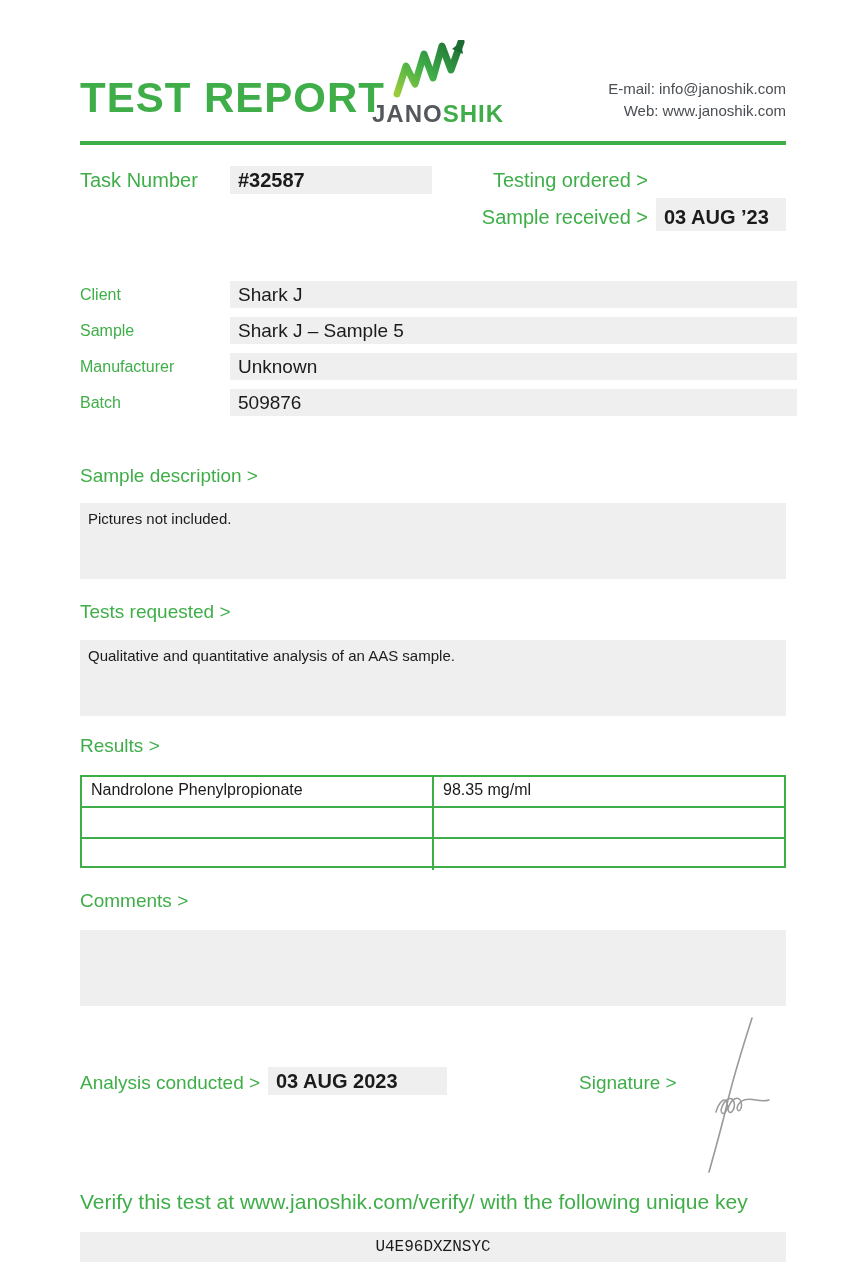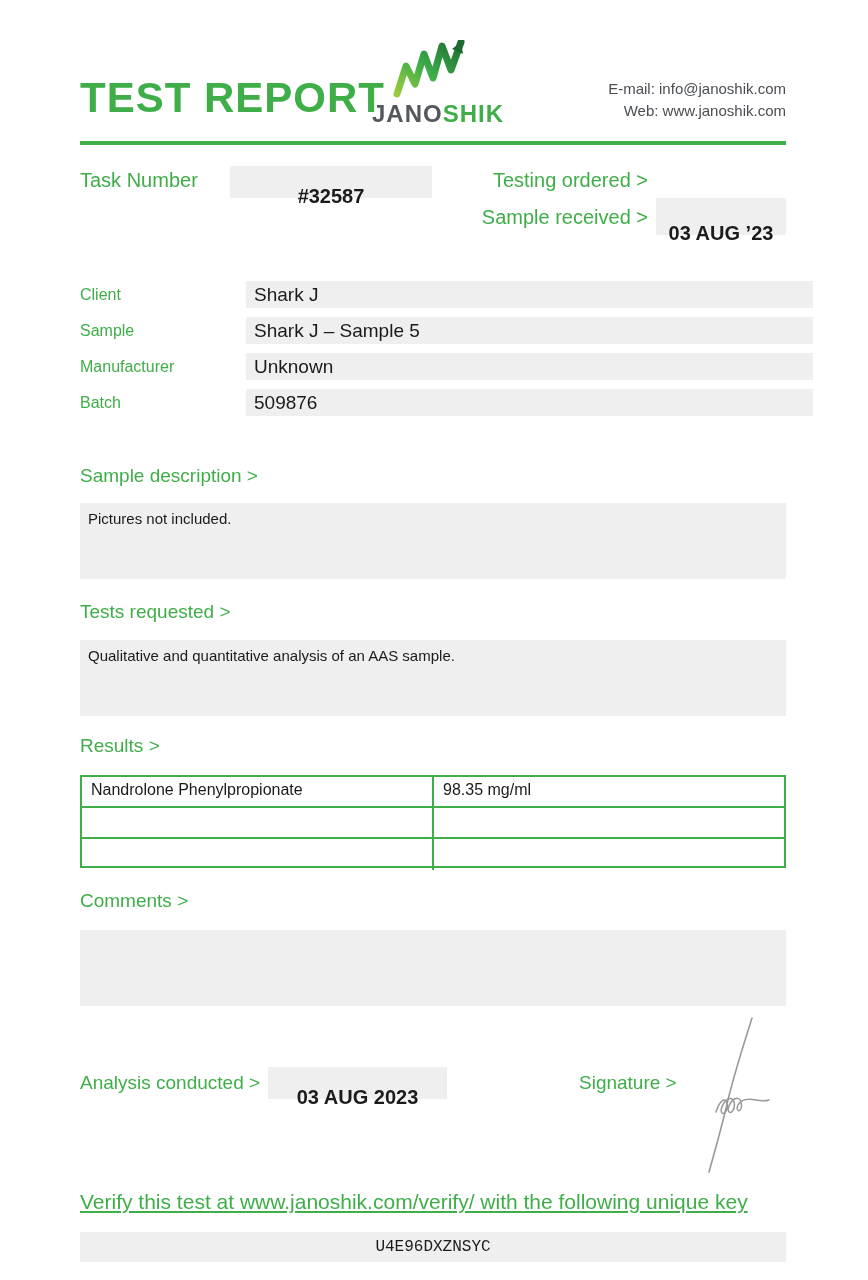--- a/index.html
+++ b/index.html
@@ -19,31 +19,31 @@
   .logo-mark{display:block;margin:0 auto;}
   .logo-text{font-size:24px;font-weight:bold;letter-spacing:1px;margin-top:2px;}
   .logo-jano{color:#54585c;}
   .logo-shik{color:var(--accent);}
   .contact{right:82px;top:78px;text-align:right;font-size:15px;line-height:22px;color:#4a4e52;}
   .divider{left:80px;top:141px;width:706px;height:4px;background:var(--accent);}
 
   
   .label{color:var(--accent);font-size:20px;line-height:28px;}
   .lbl19{color:var(--accent);font-size:16px;line-height:27px;}
-  .valbox{background:#efefef;font-size:20px;line-height:28px;padding:16px 8px;box-sizing:border-box;font-weight:bold;text-align:center;}
+  .valbox{background:#efefef;font-size:20px;line-height:28px;padding:0 8px;box-sizing:border-box;font-weight:bold;}
   .valbox-n{background:#efefef;font-size:19px;line-height:27px;padding:0 8px;box-sizing:border-box;font-weight:500;}
   .task-label{left:80px;top:166px;}
   .task-box{left:230px;top:166px;width:202px;height:28px;}
   .ord-label{left:430px;top:166px;width:218px;text-align:right;}
   .ord-box{left:656px;top:166px;width:130px;height:28px;margin-top:32px;}
   .rec-label{left:430px;top:203px;width:218px;text-align:right;}
   .rec-box{left:656px;top:203px;width:130px;height:28px;}
 
   .field-label{left:80px;width:150px;}
-  .field-box{left:230px;width:567px;height:27px;margin-left:16px;}
+  .field-box{left:230px;width:567px;height:27px;}
 
   
   .sect-head{left:80px;font-size:19px;color:var(--accent);}
   .textbox{left:80px;width:706px;height:76px;background:#efefef;font-size:15px;padding:6px 8px;box-sizing:border-box;line-height:20px;}
 
   
   .results-table{
     left:80px;top:775px;width:706px;height:93px;
     display:grid;
     grid-template-columns:352px 1fr;
@@ -62,21 +62,21 @@
   }
   .results-table .cell:nth-child(2n){border-right:none;}
   .results-table .cell:nth-child(5),
   .results-table .cell:nth-child(6){border-bottom:none;}
 
   
   .analysis-label{left:80px;top:1069px;font-size:19px;line-height:27px;color:var(--accent);}
   .analysis-box{left:268px;top:1067px;width:179px;height:28px;}
   .signature-label{left:579px;top:1069px;font-size:19px;line-height:27px;color:var(--accent);}
   .signature{left:688px;top:1012px;}
-  .verify-text{left:80px;top:1190px;font-size:21px;color:var(--accent);white-space:nowrap;text-decoration:underline;}
+  .verify-text{left:80px;top:1190px;font-size:21px;color:var(--accent);white-space:nowrap;}
   .key-box{left:80px;top:1232px;width:706px;height:30px;background:#efefef;text-align:center;font-size:16px;line-height:30px;font-weight:500;font-family:Liberation Mono, monospace;}
 </style>
 </head>
 <body>
 
 <div class="page">
 
   <div class="abs title">TEST REPORT</div>
 
   <div class="abs logo">

